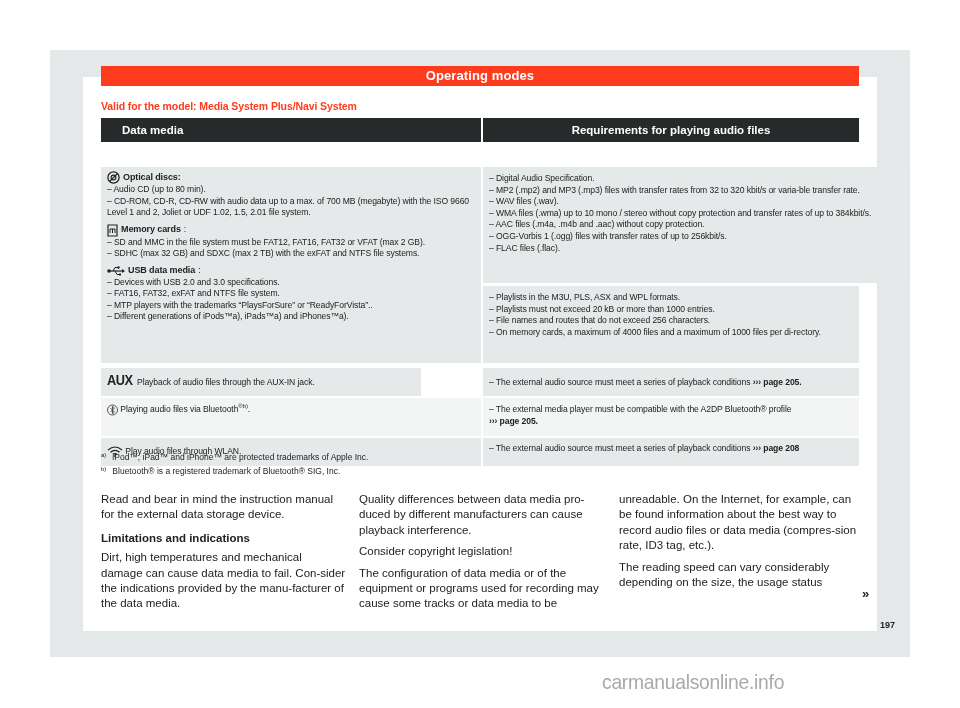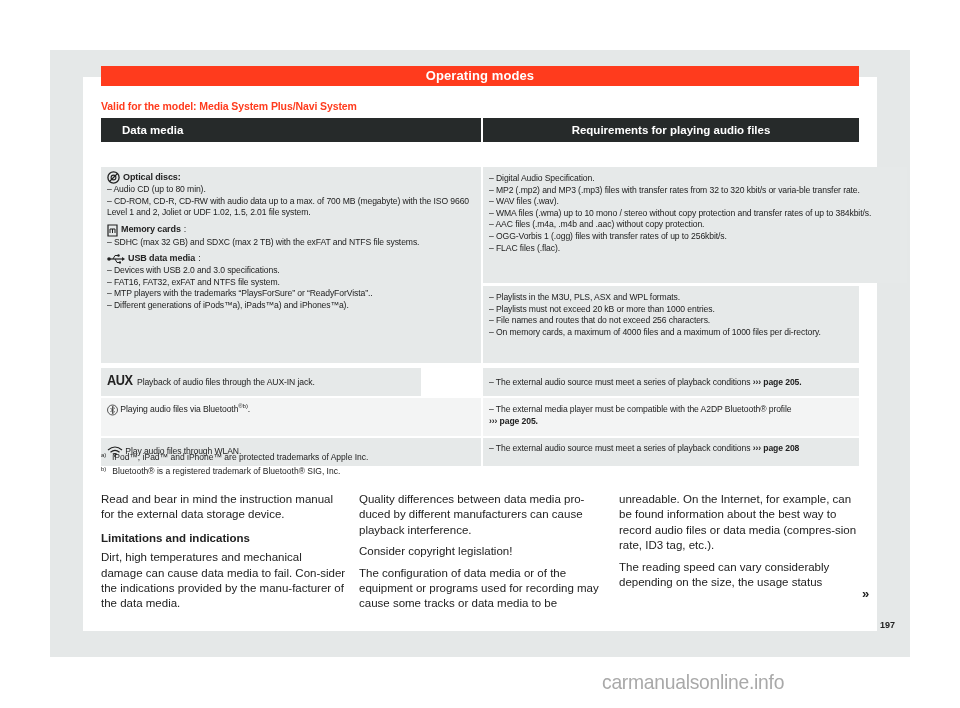--- a/index.html
+++ b/index.html
@@ -84,20 +84,21 @@
         <div class="head">
           <span class="icon-inline">
             <svg width="11" height="13" viewBox="0 0 11 13">
                 <path d="M1 1 H10 V12 H1 Z" fill="none" stroke="#222" stroke-width="1.2"></path>
                 <path d="M3 9 V5 M5.5 9 V5 M8 9 V5 M3 5 H8" stroke="#222" stroke-width="1"></path>
               </svg>
           </span>
           <span>Memory cards</span>
             <span style="font-weight:normal">:</span>
         </div>
+        <p>– SD and MMC in the file system must be FAT12, FAT16, FAT32 or VFAT (max 2 GB).</p>
         <p>– SDHC (max 32 GB) and SDXC (max 2 TB) with the exFAT and NTFS file systems.</p>
       </div>
       <div class="block">
         <div class="head">
           <span class="icon-inline">
             <svg width="18" height="10" viewBox="0 0 18 10">
                 <circle cx="2" cy="5" r="1.8" fill="#222"></circle>
                 <line x1="2" y1="5" x2="15" y2="5" stroke="#222" stroke-width="1.2"></line>
                 <path d="M15 3 L18 5 L15 7 Z" fill="#222"></path>
                 <path d="M6 5 L8 1.5 H11" stroke="#222" stroke-width="1" fill="none"></path>

